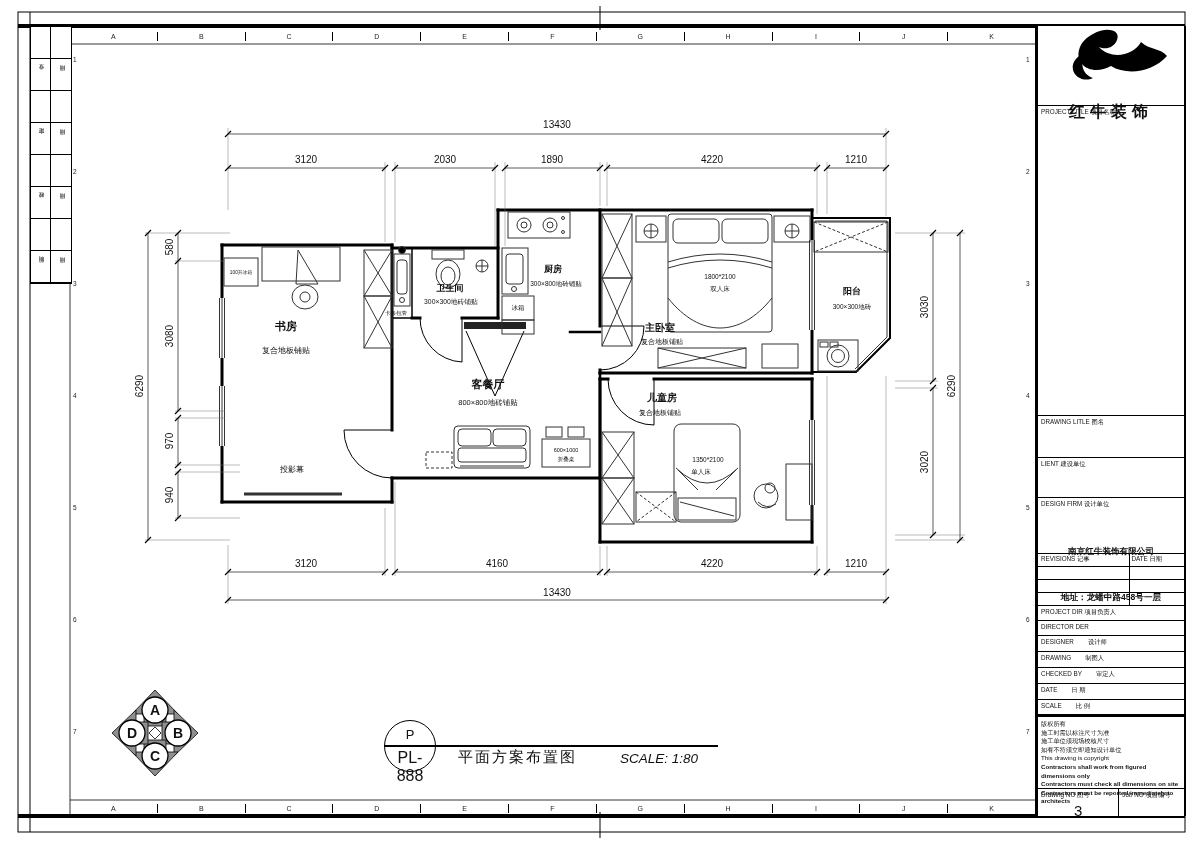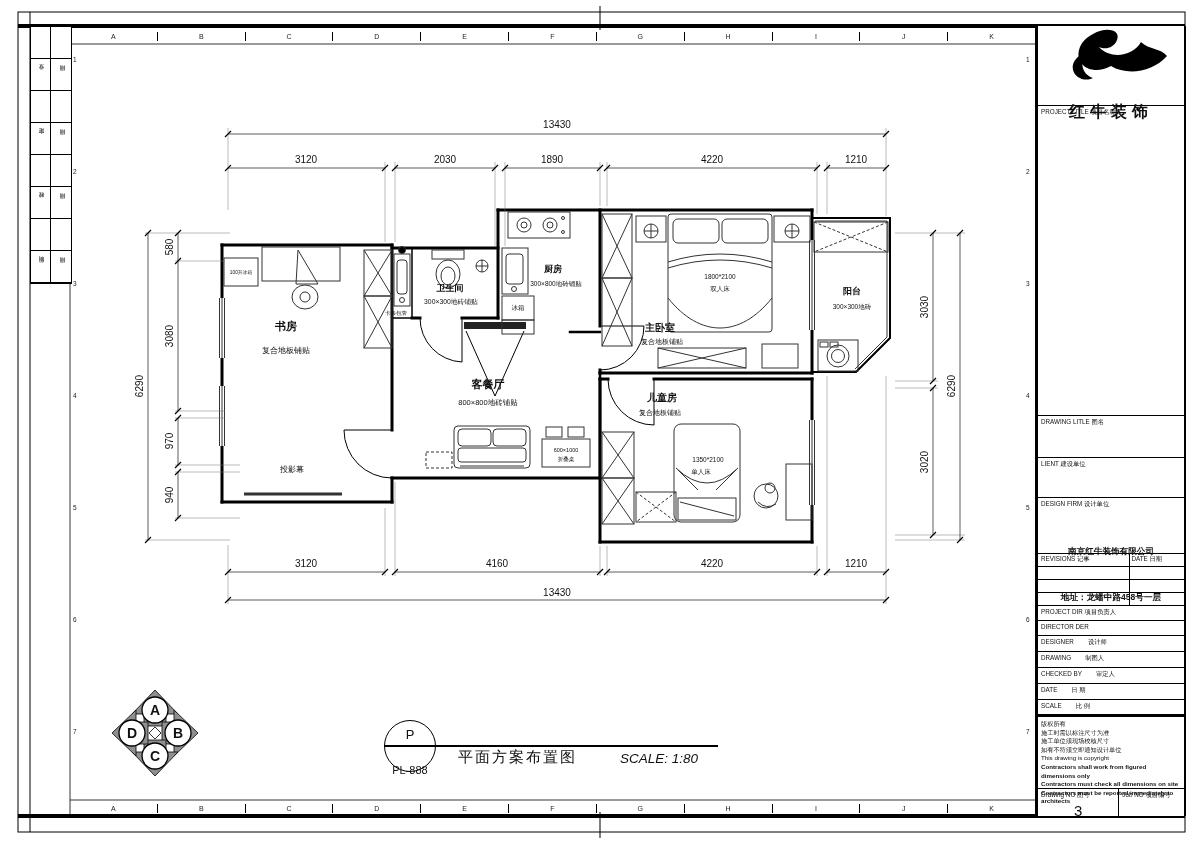--- a/index.html
+++ b/index.html
@@ -36,21 +36,21 @@
   .notes .b{font-weight:bold;}
   .dno{height:27px;display:flex;border-bottom:none;}
   .dno .c1{width:55%;border-right:1px solid #000;position:relative;}
   .dno .c2{flex:1;}
   .dno-val{text-align:center;font-size:15px;margin-top:0px;}
   
   .f-line{position:absolute;left:384px;top:745px;width:334px;height:2px;background:#000;}
   .f-circle{position:absolute;left:384px;top:720px;width:52px;height:52px;border:1.6px solid #000;
             border-radius:50%;box-sizing:border-box;text-align:center;}
   .f-p{font-size:13px;margin-top:6px;}
-  .f-code{font-size:11px;margin-top:22px;}
+  .f-code{font-size:16px;margin-top:7px;}
   .f-title-en{position:absolute;left:515px;top:716px;width:210px;text-align:center;font-size:25px;
               font-weight:bold;letter-spacing:4px;white-space:nowrap;}
   .f-title-cn{position:absolute;left:458px;top:748px;font-size:15px;font-weight:400;letter-spacing:2px;}
   .f-scale{position:absolute;left:620px;top:751px;font-size:13.5px;font-style:italic;}
 </style>
 </head>
 <body>
 
 <div class="stage">
 

